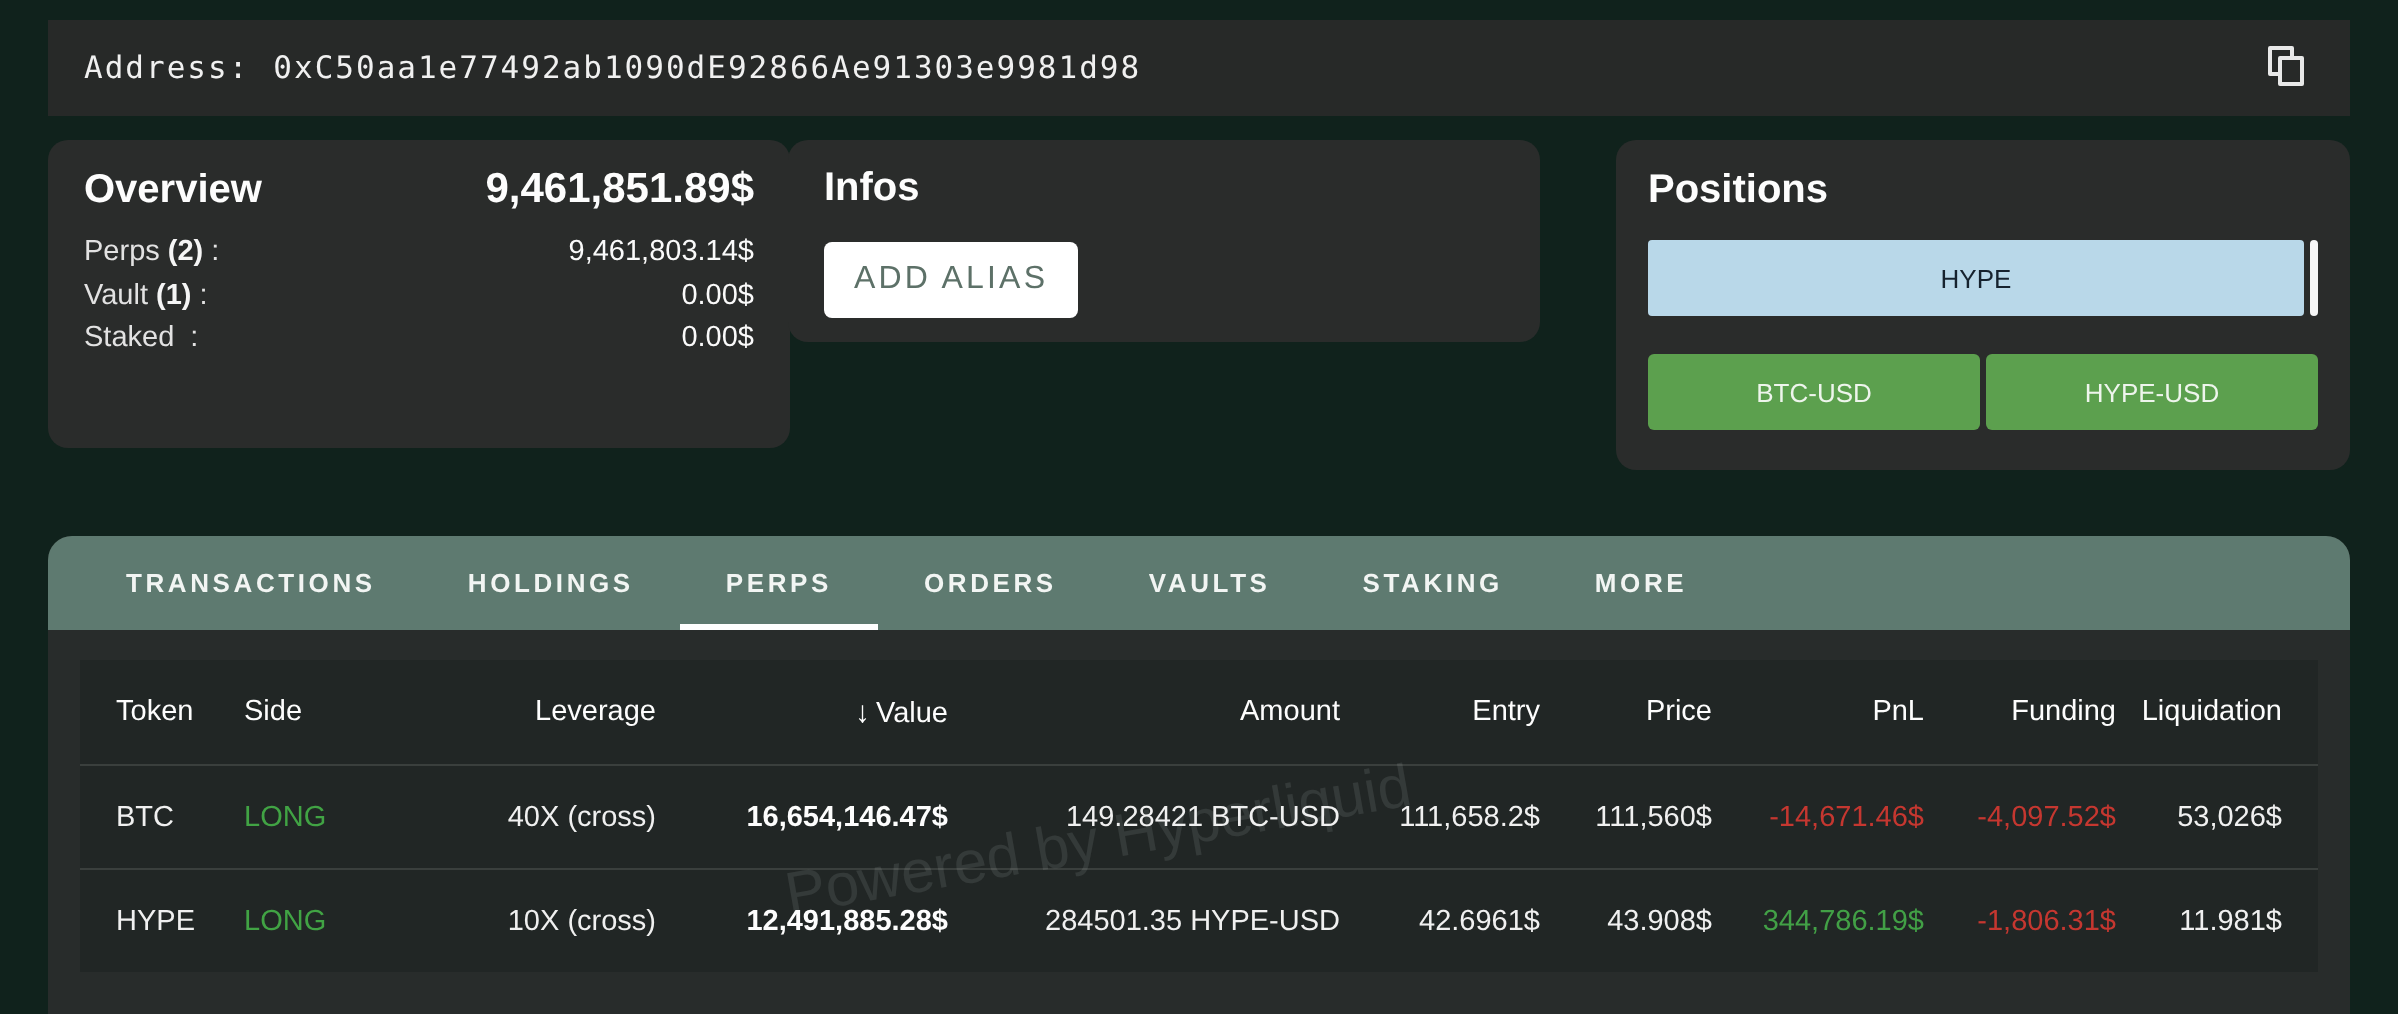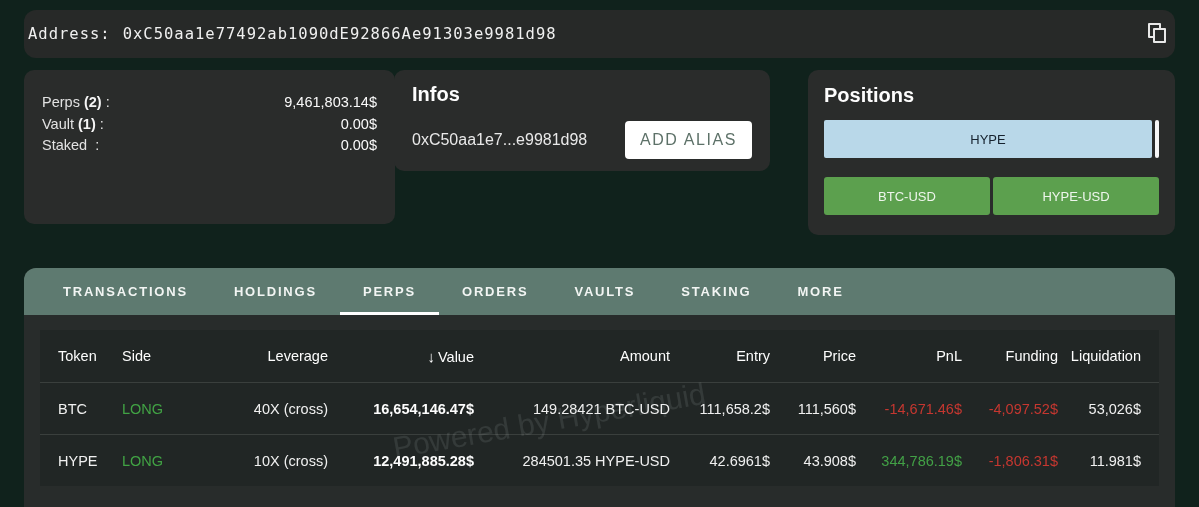--- a/index.html
+++ b/index.html
@@ -2,22 +2,22 @@
 <html><head>
 <meta charset="utf-8">
 <style>
   * { margin:0; padding:0; box-sizing:border-box; }
   html,body { width:1199px; height:507px; }
   body { background:#10221c; font-family:"Liberation Sans", sans-serif; overflow:hidden; }
   .page { position:relative; width:1199px; height:507px; }
 
   
   .addr-bar { position:absolute; left:24px; top:10px; width:1151px; height:48px;
-    background:#272928; border-radius:12px; display:flex; align-items:center;
-    padding:0 4px; }
+    background:#272928; border-radius:0; display:flex; align-items:center;
+    padding:0 18px; }
   .addr-text { font-family:"DejaVu Sans Mono", monospace; font-size:15.5px;
     letter-spacing:1px; color:#f0f0f0; }
   .addr-label { margin-right:12px; }
   .copy-btn { margin-left:auto; width:26px; height:26px; position:relative; cursor:pointer; }
   .copy-btn .sq-back { position:absolute; left:3px; top:2px; width:13px; height:15px;
     border:2px solid #e8e8e8; border-radius:1px; }
   .copy-btn .sq-front { position:absolute; left:8px; top:7px; width:13px; height:15px;
     border:2px solid #e8e8e8; border-radius:1px; background:#272928; }
 
   
@@ -80,40 +80,43 @@
   <div class="addr-bar">
     <span class="addr-text addr-label">Address:</span>
     <span class="addr-text">0xC50aa1e77492ab1090dE92866Ae91303e9981d98</span>
     <span class="copy-btn">
       <span class="sq-back"></span>
       <span class="sq-front"></span>
     </span>
   </div>
 
   <div class="card overview-card">
+    <div class="ov-head">
+      <span class="card-title">Overview</span>
+      <span class="ov-total">9,461,851.89$</span>
+    </div>
     <div class="ov-rows">
       <div class="ov-row">
         <span class="lbl"><span>Perps</span><b>(2)</b><span class="colon">:</span></span>
         <span class="val">9,461,803.14$</span>
       </div>
       <div class="ov-row">
         <span class="lbl"><span>Vault</span><b>(1)</b><span class="colon">:</span></span>
         <span class="val">0.00$</span>
       </div>
       <div class="ov-row">
         <span class="lbl"><span>Staked</span><b></b><span class="colon">:</span></span>
         <span class="val">0.00$</span>
       </div>
     </div>
   </div>
 
   <div class="card infos-card">
     <span class="card-title">Infos</span>
     <div class="infos-row">
-      <span class="infos-addr">0xC50aa1e7...e9981d98</span>
       <button class="alias-btn">ADD ALIAS</button>
     </div>
   </div>
 
   <div class="card positions-card">
     <span class="card-title">Positions</span>
     <div class="bar spot-bar">
       <div class="seg seg-hype">HYPE</div>
       <div class="seg seg-sliver"></div>
     </div>

